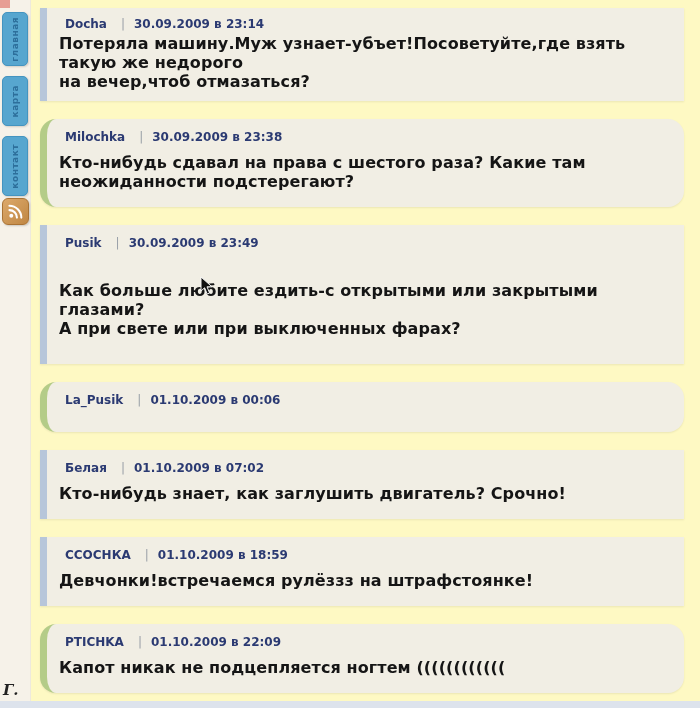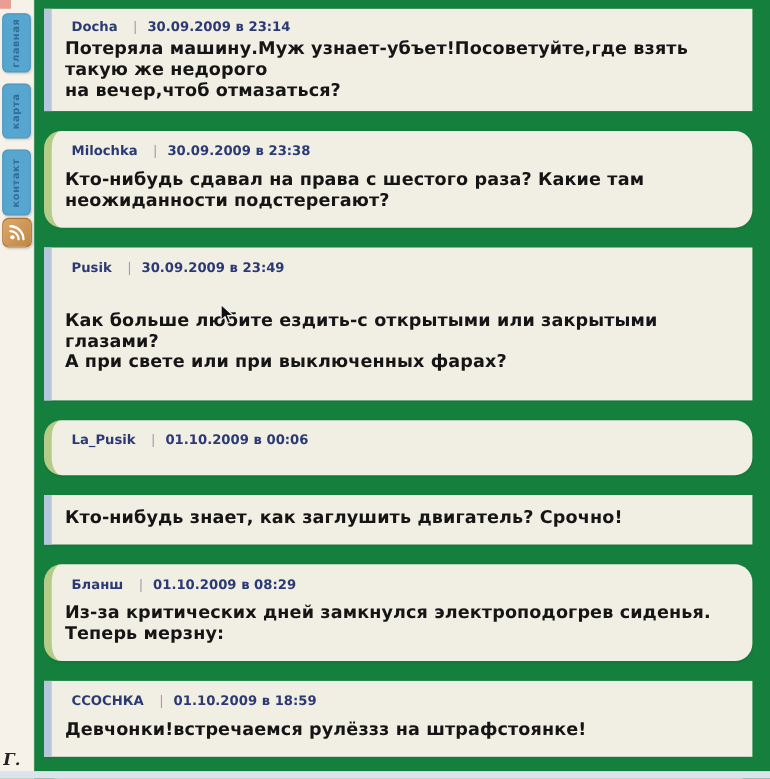--- a/index.html
+++ b/index.html
@@ -1,18 +1,18 @@
 <!DOCTYPE html>
 <html><head>
 <meta charset="utf-8">
 <style>
   html,body{margin:0;padding:0;}
   .screen{
     position:relative;width:700px;height:708px;overflow:hidden;
-    background:#15803d;font-family:"DejaVu Sans","Liberation Sans",sans-serif;
+    background:#fef9c3;font-family:"DejaVu Sans","Liberation Sans",sans-serif;
   }
   
   .rail{position:absolute;left:0;top:0;width:30px;height:708px;background:#f6f2e9;border-right:1px solid #eee9dd;}
   .pink-dot{position:absolute;left:0;top:0;width:10px;height:8px;background:#e79e94;}
   
   .tabs{position:absolute;left:2px;top:12px;width:26px;}
   .tab{
     width:24px;background:#57a6cf;border:1px solid #4494c0;border-radius:5px;
     margin-bottom:10px;display:flex;align-items:center;justify-content:center;
     box-shadow:1px 1px 2px rgba(0,0,0,.15);cursor:pointer;
@@ -117,29 +117,26 @@
 А при свете или при выключенных фарах?</p>
       </article>
 
       <article class="card green">
         <header class="card-head">
           <span class="author">La_Pusik</span><span class="sep">|</span><span class="date">01.10.2009 в 00:06</span>
         </header>
       </article>
 
       <article class="card blue">
+        <header class="card-head">
+          <span class="author">Белая</span><span class="sep">|</span><span class="date">01.10.2009 в 07:02</span>
+        </header>
         <p class="card-text">Кто-нибудь знает, как заглушить двигатель? Срочно!</p>
       </article>
 
-      <article class="card green">
-        <header class="card-head">
-          <span class="author">Бланш</span><span class="sep">|</span><span class="date">01.10.2009 в 08:29</span>
-        </header>
-        <p class="card-text">Из-за критических дней замкнулся электроподогрев сиденья. Теперь мерзну:</p>
-      </article>
 
       <article class="card blue">
         <header class="card-head">
           <span class="author">ССОСНКА</span><span class="sep">|</span><span class="date">01.10.2009 в 18:59</span>
         </header>
         <p class="card-text">Девчонки!встречаемся рулёззз на штрафстоянке!</p>
       </article>
 
       <article class="card green">
         <header class="card-head">

